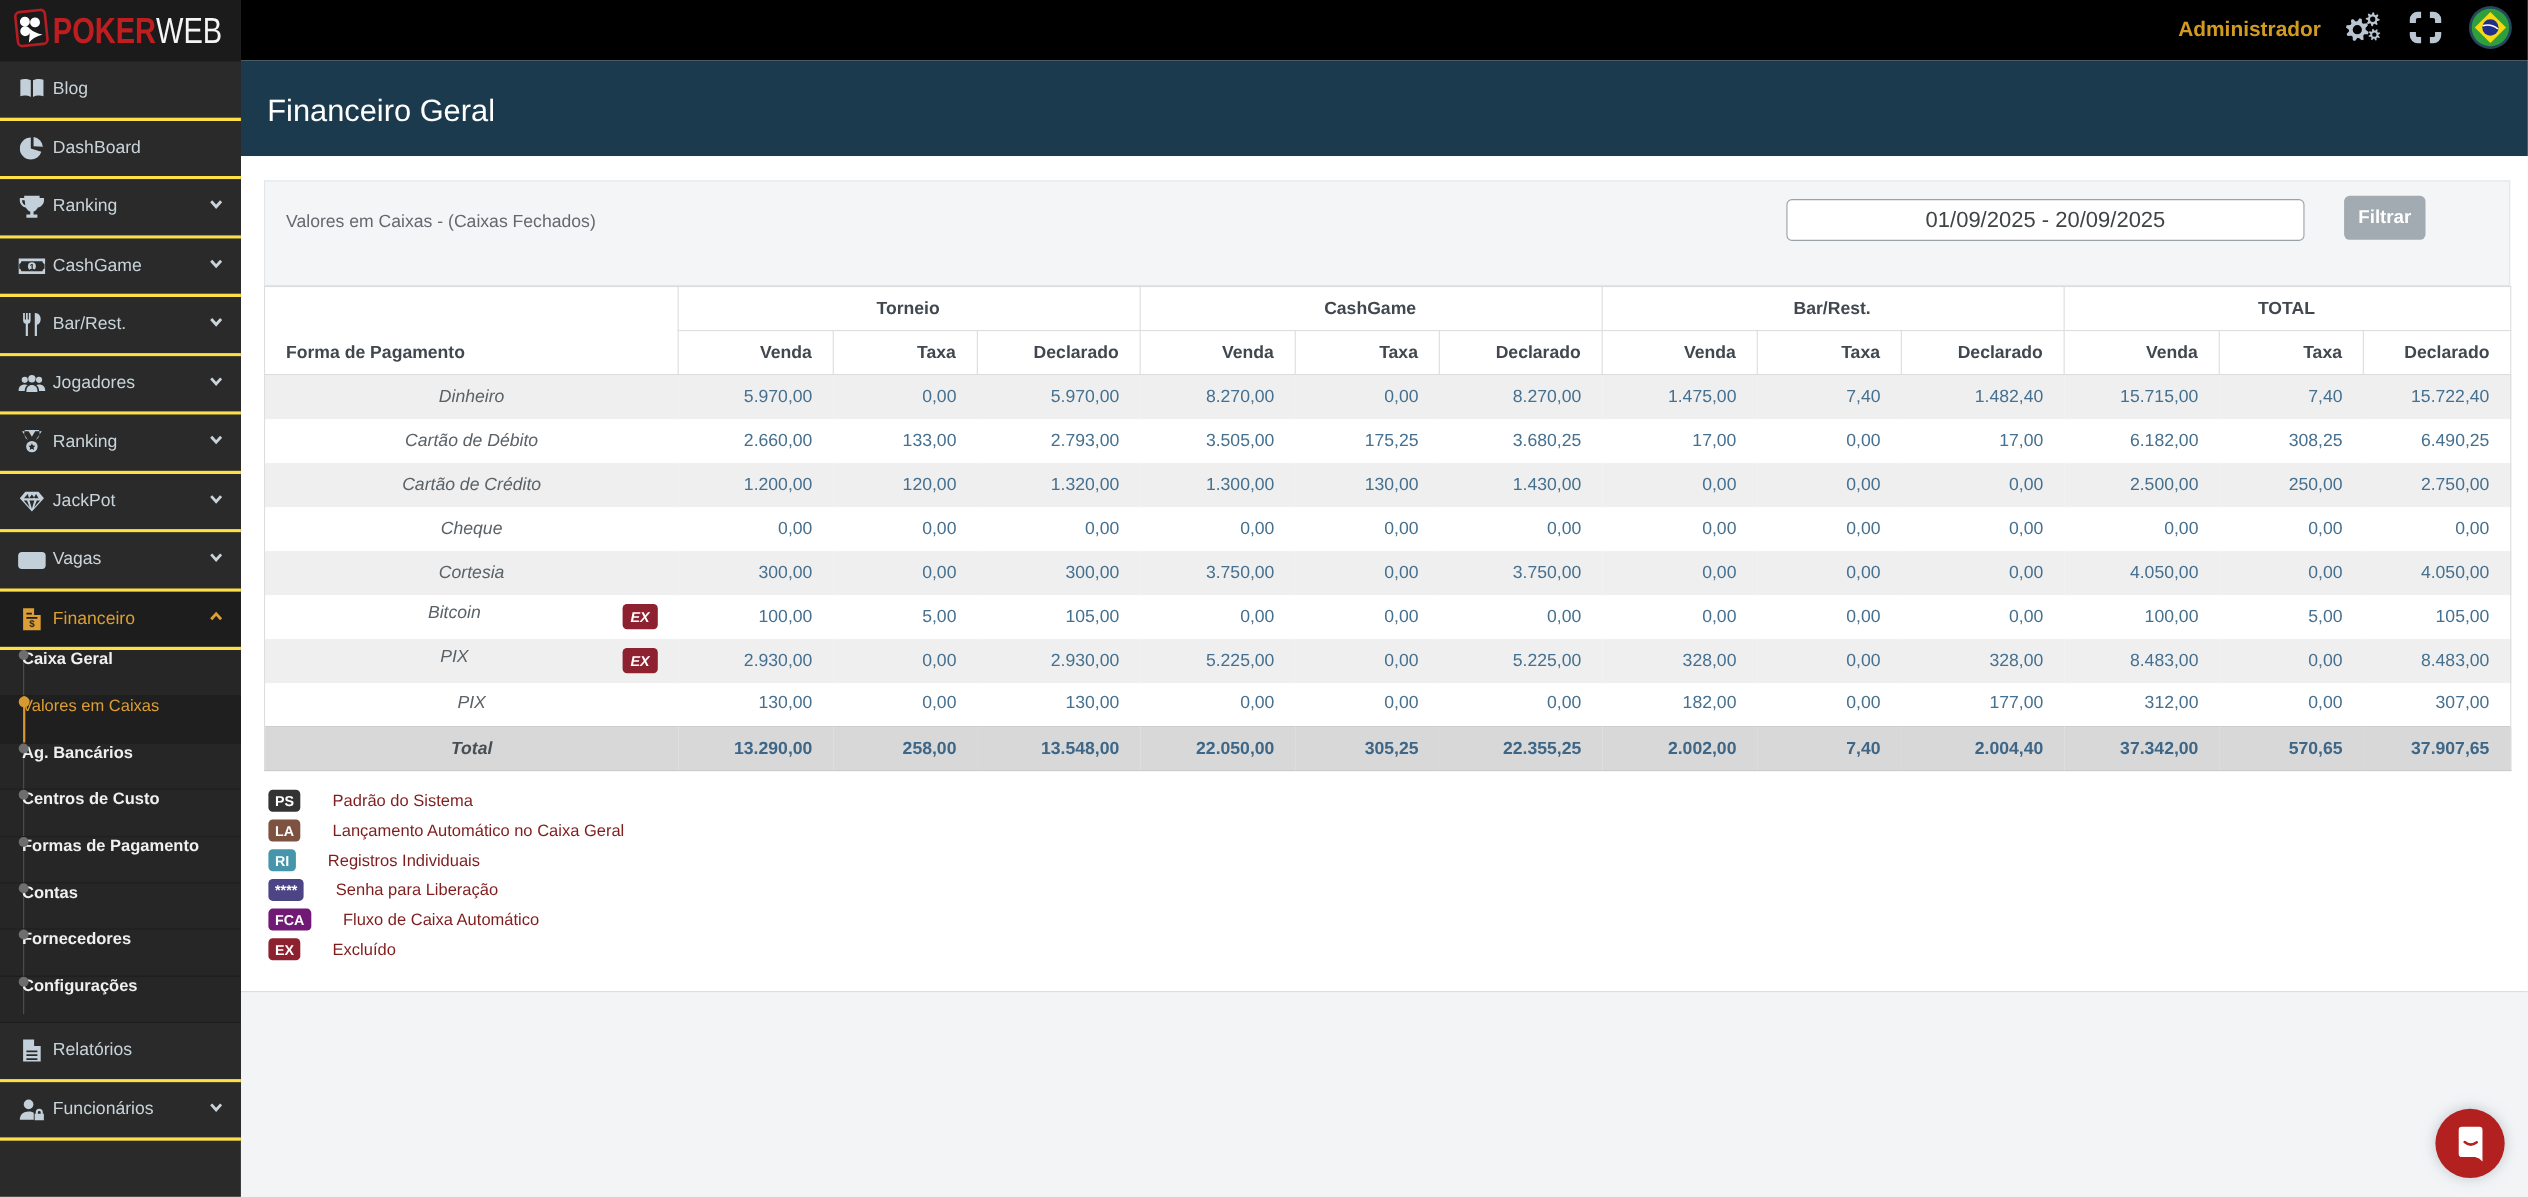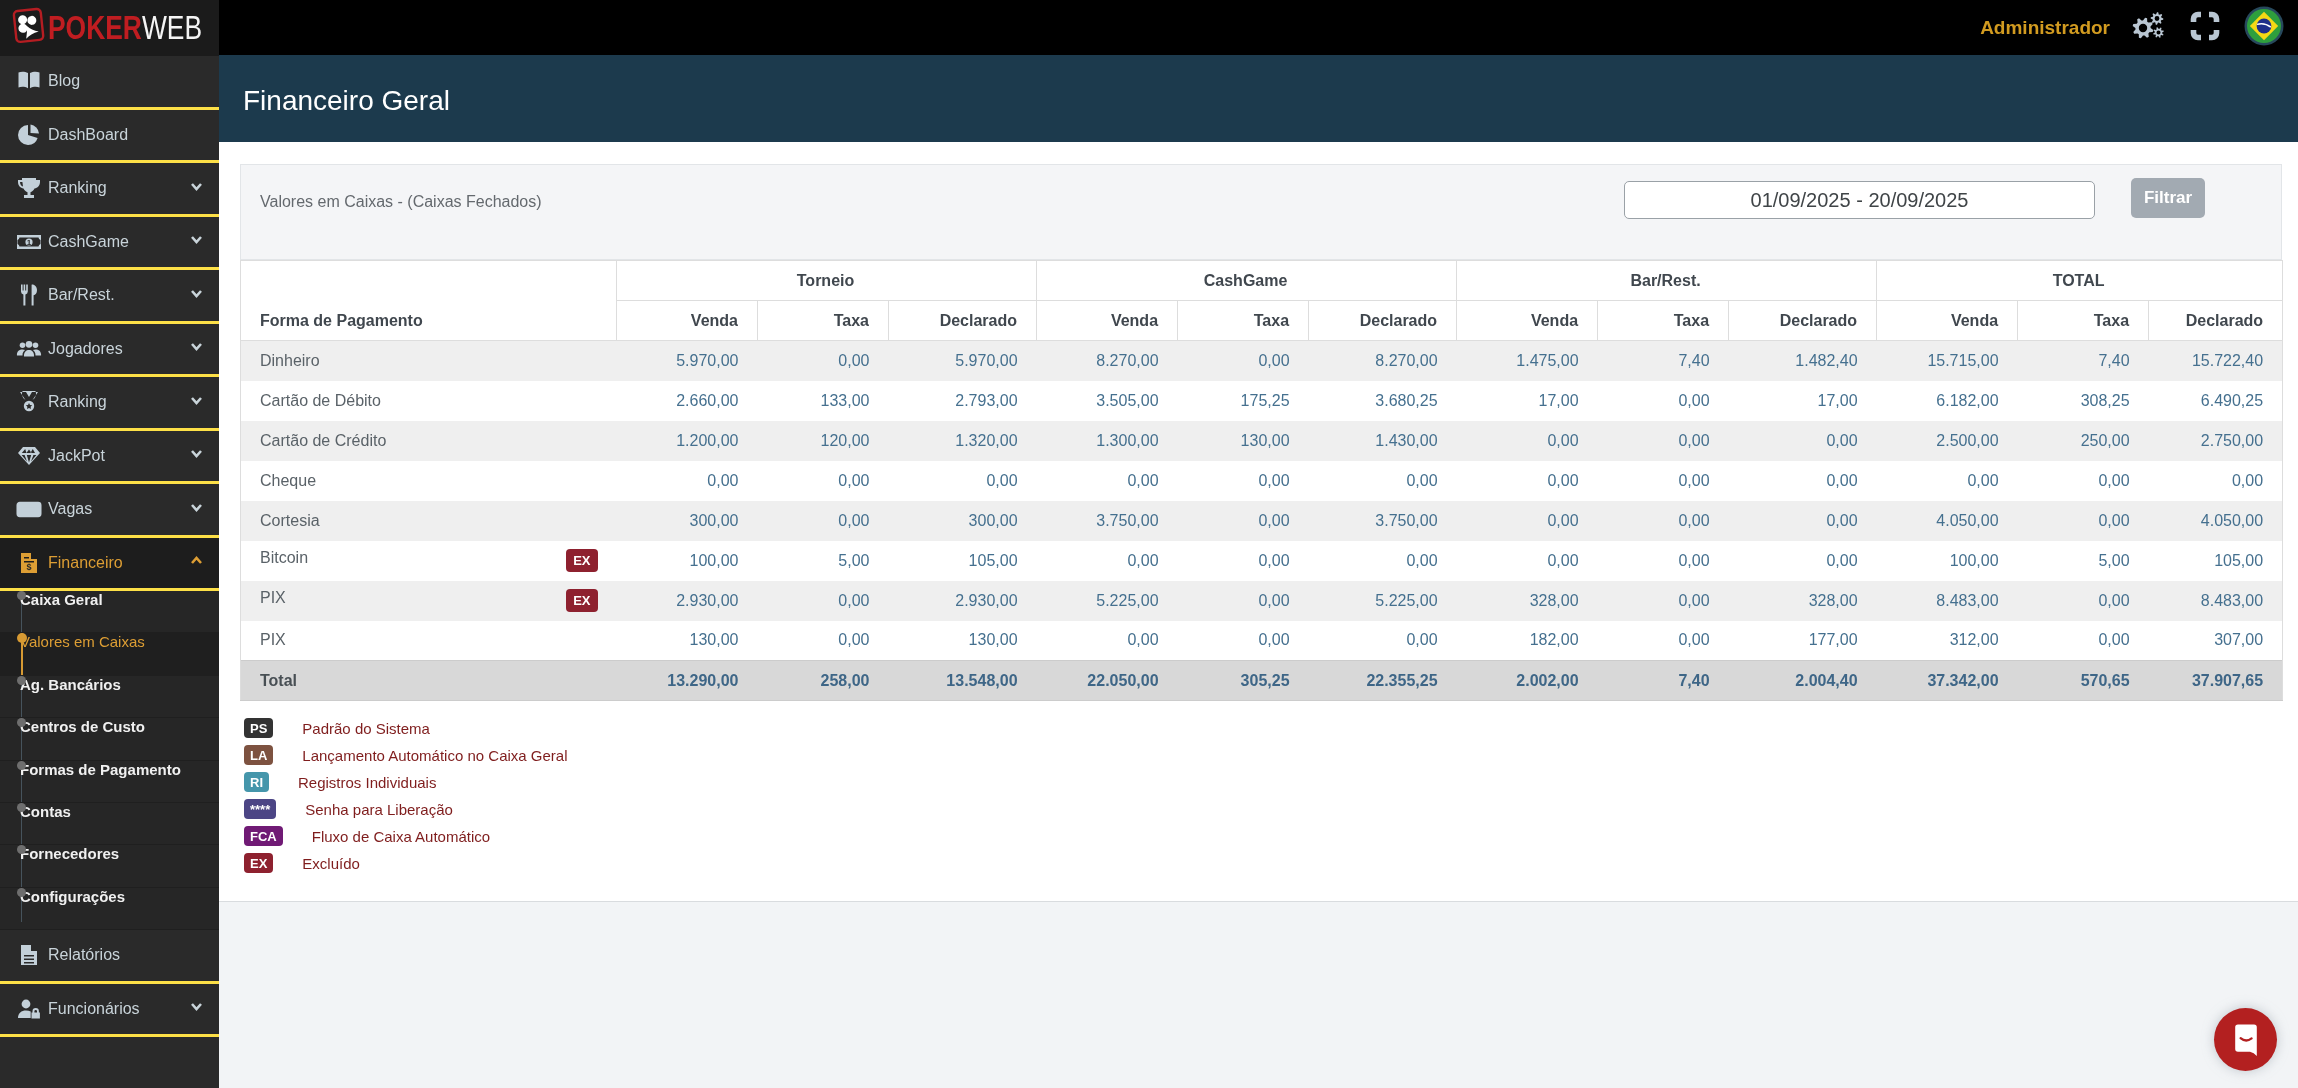--- a/index.html
+++ b/index.html
@@ -56,21 +56,21 @@
 .fb-input { position:absolute; left:1383px; top:16px; width:471px; height:38px; background:#fff; border:1px solid #9aa1a7; border-radius:5px; font-size:20px; color:#3f4447; display:flex; align-items:center; justify-content:center; }
 .fb-btn { position:absolute; left:1890px; top:13px; width:74px; height:40px; background:#a2aab2; border-radius:5px; color:#fff; font-weight:bold; font-size:17px; display:flex; align-items:center; justify-content:center; }
 
 table.fin { position:absolute; left:21px; top:118px; width:2042px; border-collapse:collapse; table-layout:fixed; }
 table.fin th, table.fin td { font-size:16px; padding:0 19px 0 17px; }
 table.fin thead th { border:1px solid #ddd; color:#40474e; font-weight:bold; background:#fff; }
 table.fin thead tr.grp th { height:40px; text-align:center; font-size:16px; }
 table.fin thead tr.cols th { height:40px; text-align:right; font-size:16px; }
 table.fin thead tr.grp th.fp { text-align:left; vertical-align:bottom; padding-bottom:10px; padding-left:19px; font-size:16px; }
 table.fin tbody td { height:40px; text-align:right; color:#45708f; }
-table.fin tbody td.lbl { text-align:left; padding-left:19px; color:#5a6268; }
+table.fin tbody td.lbl { text-align:center; padding-left:19px; color:#5a6268;font-style:italic; }
 table.fin tbody tr.odd td { background:#efefef; }
 table.fin tbody tr.total td { background:#d8d8d8; font-weight:bold; color:#3e6687; border-top:1px solid #ccc; border-bottom:1px solid #ccc; }
 table.fin tbody tr.total td.lbl { color:#484f54; }
 table.fin tbody td.l-edge { border-left:1px solid #ddd; }
 table.fin tbody td.r-edge { border-right:1px solid #ddd; }
 .exb { display:inline-block; background:#8e212f; color:#fff; font-weight:bold; font-size:13px; border-radius:4px; padding:4px 7px; float:right; }
 
 .legend { position:absolute; left:25px; top:576px; }
 .lrow { display:flex; align-items:center; margin-bottom:7px; height:20px; }
 .lbadge { display:inline-flex; align-items:center; justify-content:center; height:20px; border-radius:4px; color:#fff; font-weight:bold; font-size:13px; padding:0 6px; margin-right:17px; }

